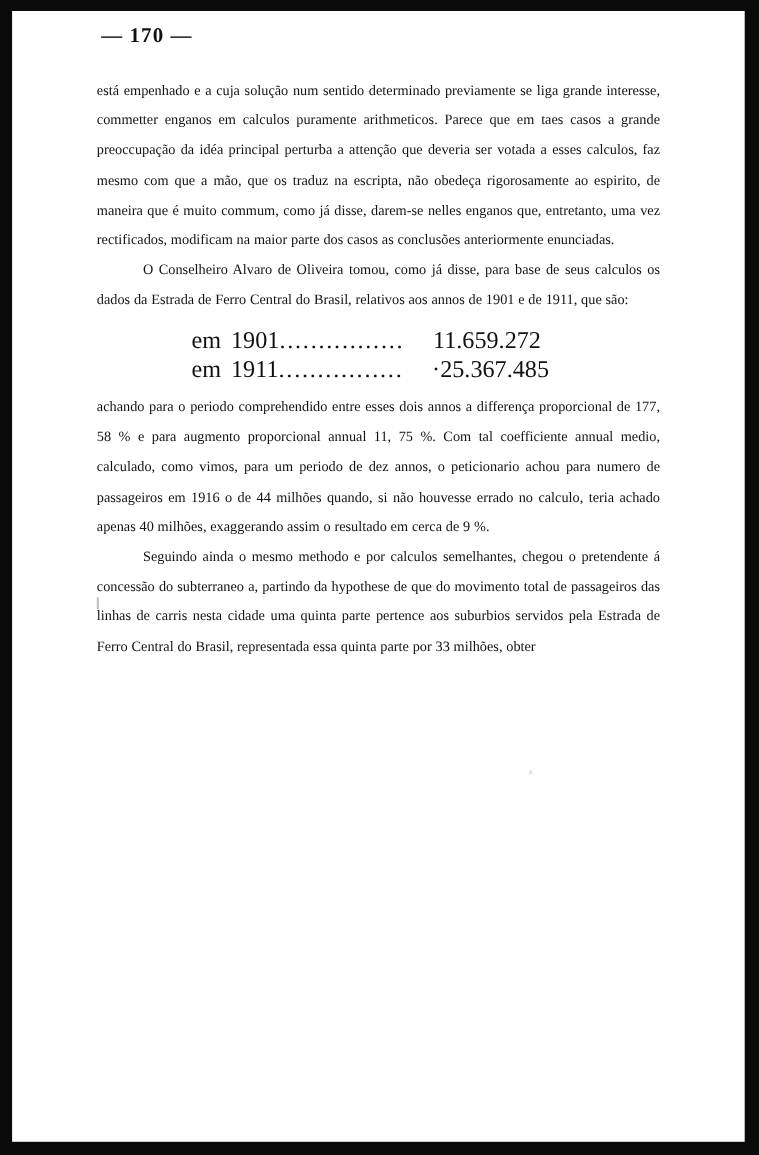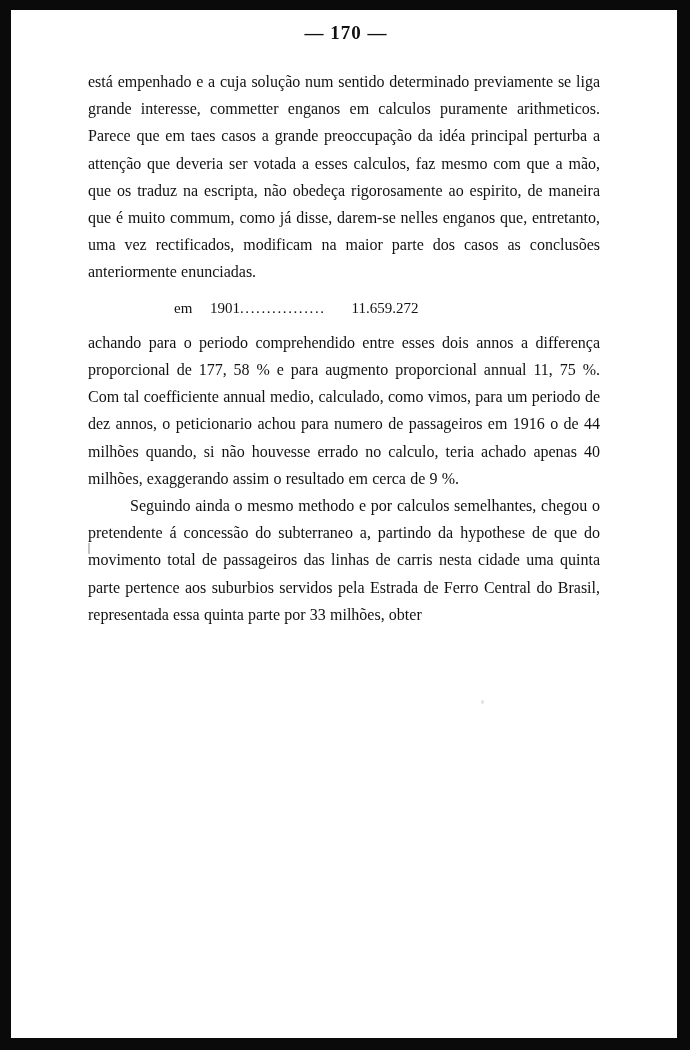--- a/index.html
+++ b/index.html
@@ -33,48 +33,48 @@
   .content {
     position: absolute;
     left: 77px;          
     top: 12px;
     width: 512px;        
     font-family: "Liberation Serif", "DejaVu Serif", serif;
     color: #111111;
   }
 
   .folio {
-    text-align: center;
+    text-align: left;
     font-size: 19px;
     font-weight: bold;
     letter-spacing: 1px;
     margin: 0 0 24px 0;
     padding-left: 4px;
   }
 
   p.para {
     margin: 0;
-    font-size: 16px;
+    font-size: 13px;
     line-height: 27.2px;
     text-align: justify;
     text-justify: inter-word;
     text-indent: 42px;
     word-spacing: 0.2px;
     font-family: Liberation Serif, serif;
     -webkit-font-smoothing: none;
   }
 
   p.para.no-indent {
     text-indent: 0;
   }
 
   .figure-table {
     margin: 9px 0 7px 0;
     padding-left: 86px;     
-    font-size: 15px;
+    font-size: 22px;
     line-height: 27.2px;
     white-space: nowrap;
   }
 
   .figure-row {
     display: block;
   }
 
   .fr-label {
     display: inline-block;
@@ -119,24 +119,28 @@
 
     <div class="smudge"></div>
     <div class="speck" style="left:300px;top:95px;width:3px;height:3px;"></div>
     <div class="speck" style="left:470px;top:690px;width:3px;height:4px;"></div>
 
     <div class="content">
 
       <div class="folio">— 170 —</div>
 
       <p class="para no-indent">está empenhado e a cuja solução num sentido determinado previamente se liga grande interesse, commetter enganos em calculos puramente arithmeticos. Parece que em taes casos a grande preoccupação da idéa principal perturba a attenção que deveria ser votada a esses calculos, faz mesmo com que a mão, que os traduz na escripta, não obedeça rigorosamente ao espirito, de maneira que é muito commum, como já disse, darem-se nelles enganos que, entretanto, uma vez rectificados, modificam na maior parte dos casos as conclusões anteriormente enunciadas.</p>
+      <p class="para">O Conselheiro Alvaro de Oliveira tomou, como já disse, para base de seus calculos os dados da Estrada de Ferro Central do Brasil, relativos aos annos de 1901 e de 1911, que são:</p>
 
       <div class="figure-table">
         <span class="figure-row">
           <span class="fr-label">em</span><span class="fr-year">1901</span><span class="fr-leader">................</span><span class="fr-value">11.659.272</span>
+        </span>
+        <span class="figure-row">
+          <span class="fr-label">em</span><span class="fr-year">1911</span><span class="fr-leader">................</span><span class="fr-value">·25.367.485</span>
         </span>
       </div>
 
       <p class="para no-indent">achando para o periodo comprehendido entre esses dois annos a differença proporcional de 177, 58 % e para augmento proporcional annual 11, 75 %. Com tal coefficiente annual medio, calculado, como vimos, para um periodo de dez annos, o peticionario achou para numero de passageiros em 1916 o de 44 milhões quando, si não houvesse errado no calculo, teria achado apenas 40 milhões, exaggerando assim o resultado em cerca de 9 %.</p>
       <p class="para">Seguindo ainda o mesmo methodo e por calculos semelhantes, chegou o pretendente á concessão do subterraneo a, partindo da hypothese de que do movimento total de passageiros das linhas de carris nesta cidade uma quinta parte pertence aos suburbios servidos pela Estrada de Ferro Central do Brasil, representada essa quinta parte por 33 milhões, obter</p>
 
     </div>
   </div>
 </div>
 

